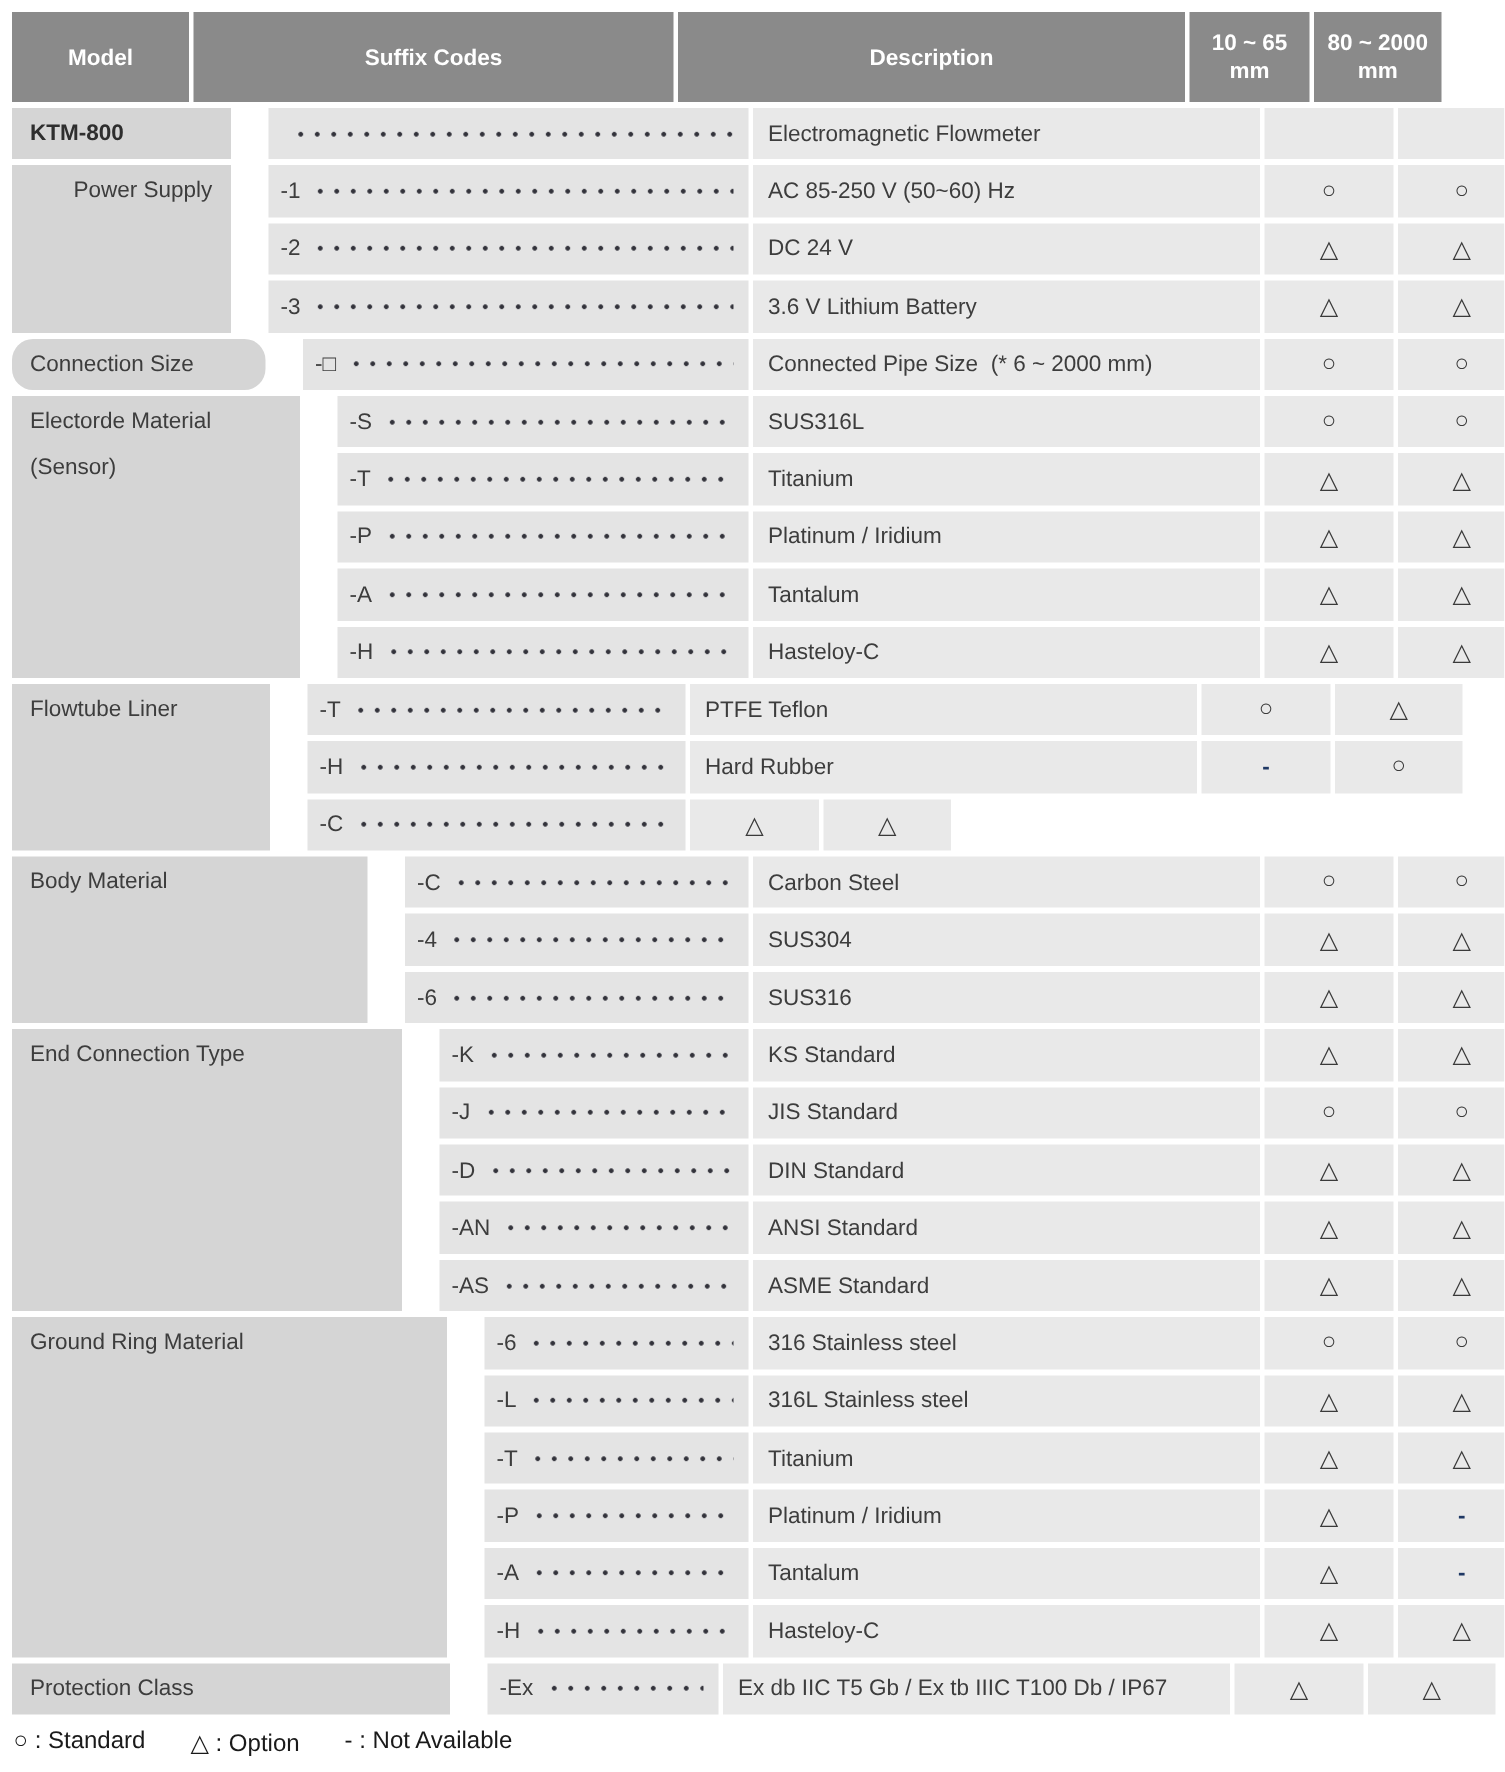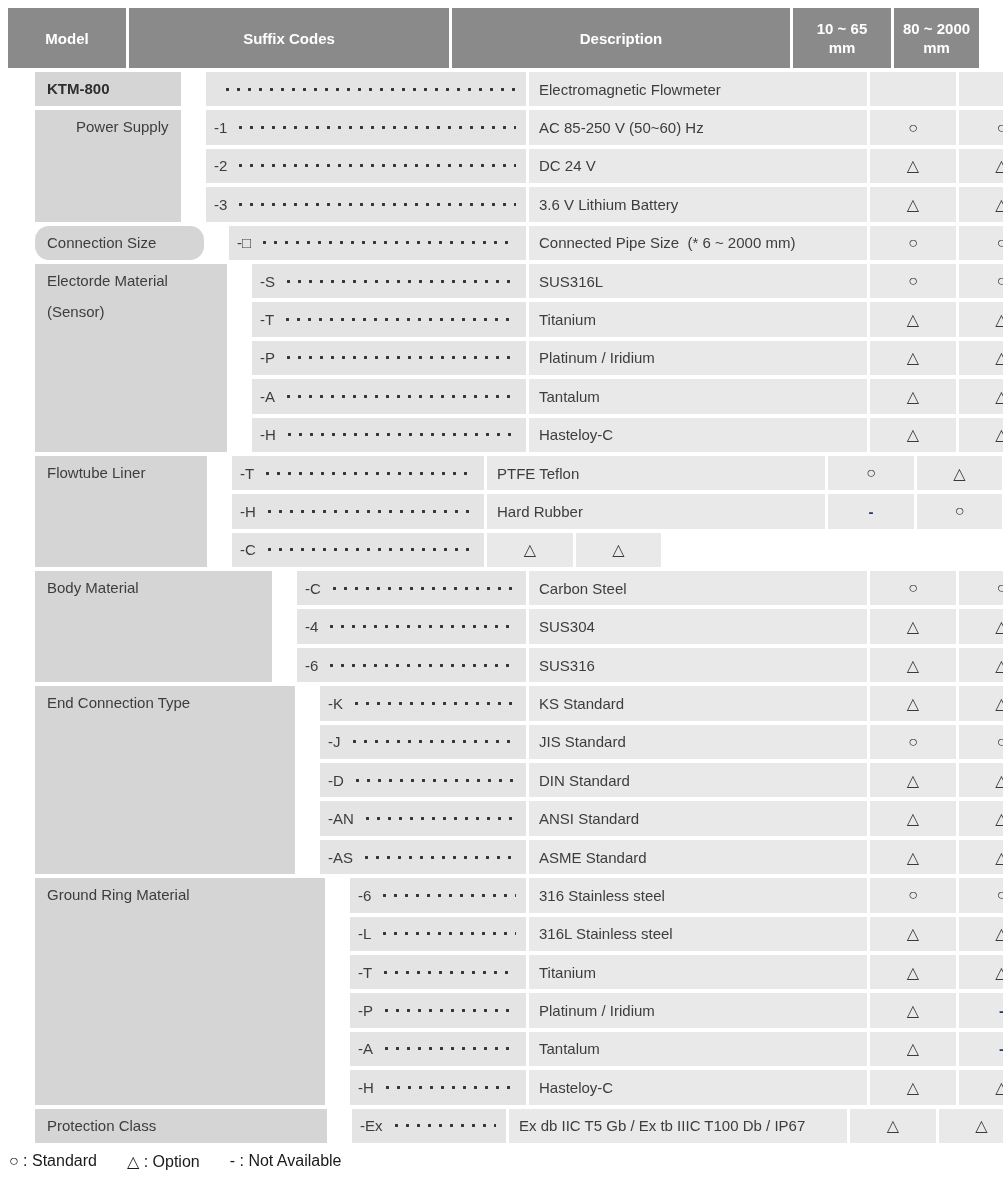--- a/index.html
+++ b/index.html
@@ -13,24 +13,24 @@
   .header{display:flex;height:60px;margin-bottom:4px;}
   .hcell{
     background:#8a8a8a;color:#ffffff;font-weight:bold;font-size:15px;
     display:flex;flex-direction:column;align-items:center;justify-content:center;
     box-sizing:border-box;margin-right:3px;line-height:19px;text-align:center;
   }
   .hcell:last-child{margin-right:0;}
   .h-model{width:118px;}
   .h-suffix{width:320px;}
   .h-desc{width:338px;}
-  .h-small{width:98px;}
+  .h-small{width:80px;}
   .h-large{width:85px;}
   
-  .section{display:flex;margin-bottom:4px;margin-left:27px;}
+  .section{display:flex;margin-bottom:4px;}
   .lbl{
     background:#d5d5d5;box-sizing:border-box;margin-right:3px;
     padding:7px 6px 0 12px;font-size:15px;line-height:20px;flex-shrink:0;
   }
   .lbl .lbl2{display:block;margin-top:11px;}
   .rows{display:flex;flex-direction:column;padding-left:22px;}
   .row{display:flex;height:34.4px;margin-bottom:4px;}
   .rows .row:last-child{margin-bottom:0;}
   .cell{box-sizing:border-box;margin-right:3px;display:flex;align-items:center;}
   .row .cell:last-child{margin-right:0;}

